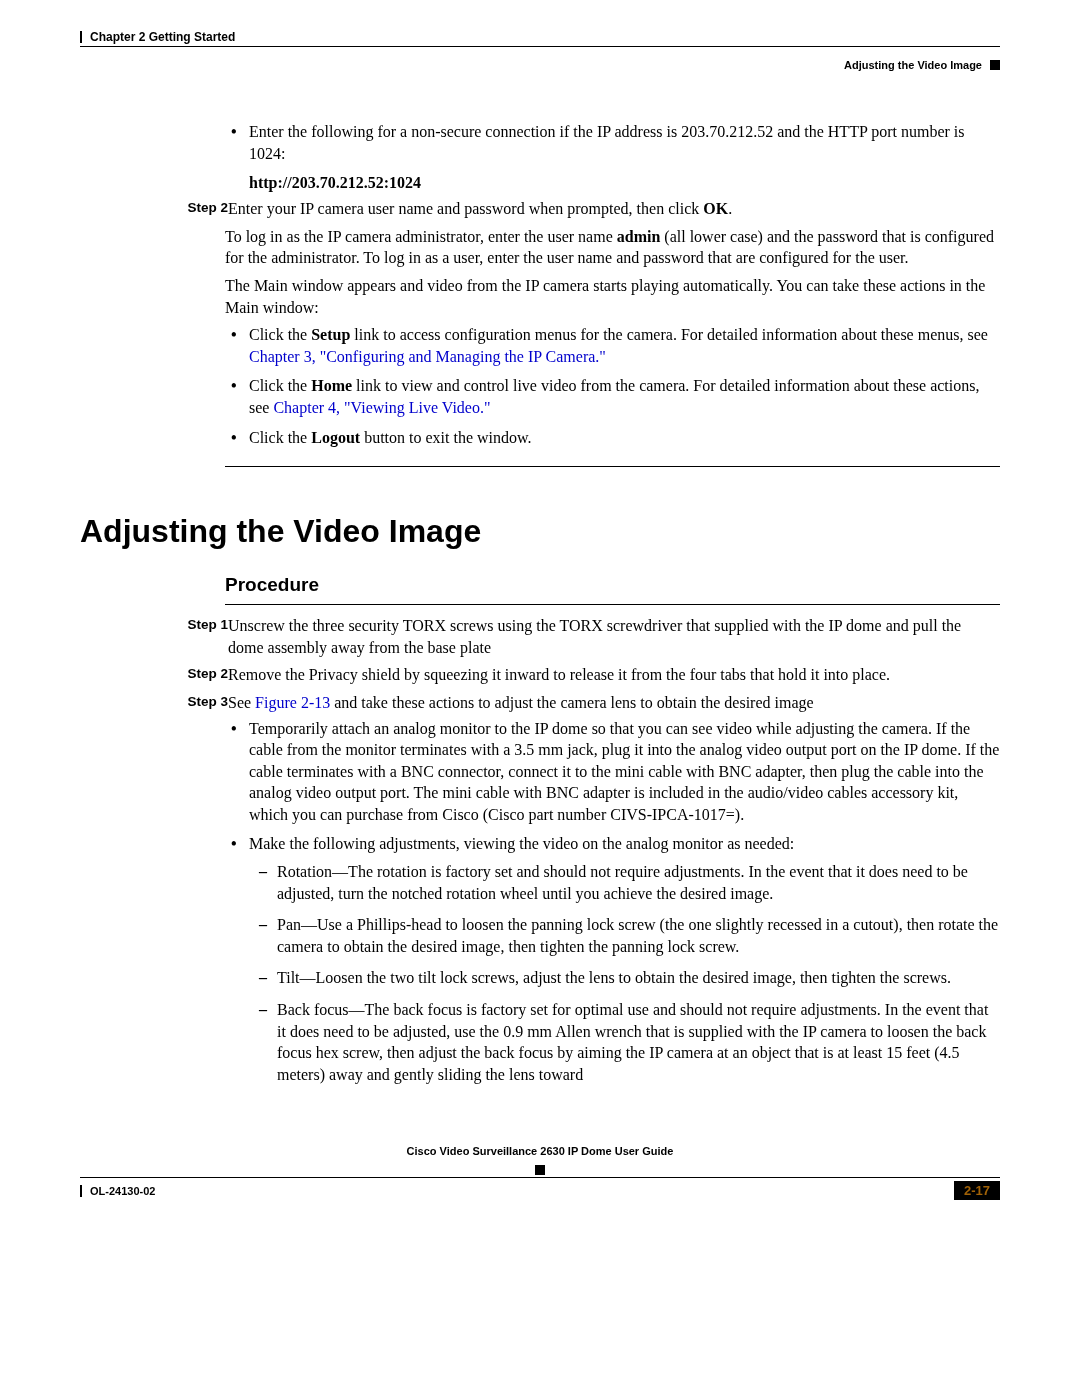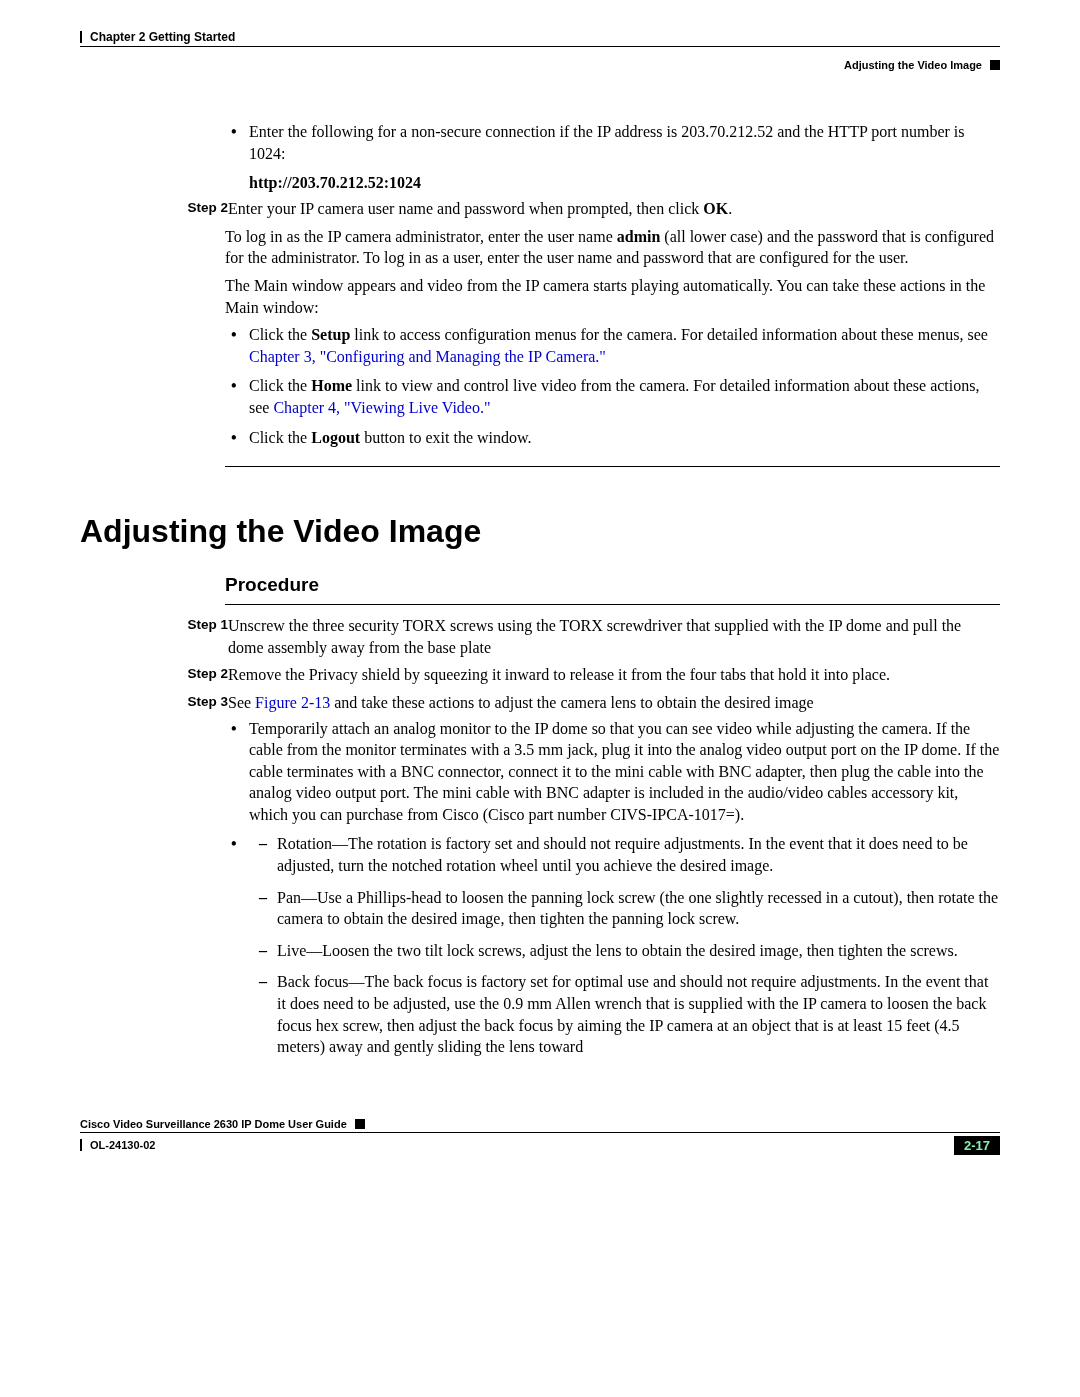--- a/index.html
+++ b/index.html
@@ -163,35 +163,36 @@
     font-size:11px;
     font-weight:bold;
   }
   .footer-left {
     display:flex;
     align-items:center;
     gap:8px;
   }
   .page-num-box {
     background:#000;
-    color:#86efac;
+    color:#a16207;
     padding: 2px 10px;
     font-family: Arial, Helvetica, sans-serif;
     font-weight:bold;
     font-size:13px;
   }
   .footer-title-row {
     display:flex;
-    justify-content:flex-start;
+    justify-content:space-between;
     align-items:center;
     gap:8px;
     font-family: Arial, Helvetica, sans-serif;
     font-size:11px;
     font-weight:bold;
     margin-bottom:2px;
+    flex-direction:column;
   }
   .strong { font-weight: bold; }
 </style>
 </head>
 <body>
 
 <div class="page">
 
   <div class="header-row">
     <div class="header-left">
@@ -259,24 +260,25 @@
       <div class="step-label">Step 3</div>
       <div class="step-body">
         <span>See </span><span class="link">Figure 2-13</span><span> and take these actions to adjust the camera lens to obtain the desired image</span>
       </div>
     </div>
 
     <div class="indent-block">
       <ul class="bullets">
         <li>Temporarily attach an analog monitor to the IP dome so that you can see video while adjusting the camera. If the cable from the monitor terminates with a 3.5 mm jack, plug it into the analog video output port on the IP dome. If the cable terminates with a BNC connector, connect it to the mini cable with BNC adapter, then plug the cable into the analog video output port. The mini cable with BNC adapter is included in the audio/video cables accessory kit, which you can purchase from Cisco (Cisco part number CIVS-IPCA-1017=).</li>
         <li>
+          <span>Make the following adjustments, viewing the video on the analog monitor as needed:</span>
           <ul class="dashes">
             <li>Rotation—The rotation is factory set and should not require adjustments. In the event that it does need to be adjusted, turn the notched rotation wheel until you achieve the desired image.</li>
             <li>Pan—Use a Phillips-head to loosen the panning lock screw (the one slightly recessed in a cutout), then rotate the camera to obtain the desired image, then tighten the panning lock screw.</li>
-            <li>Live—Loosen the two tilt lock screws, adjust the lens to obtain the desired image, then tighten the screws.</li>
+            <li>Tilt—Loosen the two tilt lock screws, adjust the lens to obtain the desired image, then tighten the screws.</li>
             <li>Back focus—The back focus is factory set for optimal use and should not require adjustments. In the event that it does need to be adjusted, use the 0.9 mm Allen wrench that is supplied with the IP camera to loosen the back focus hex screw, then adjust the back focus by aiming the IP camera at an object that is at least 15 feet (4.5 meters) away and gently sliding the lens toward</li>
           </ul>
         </li>
       </ul>
     </div>
 
   </div>
 
   <div class="footer">
     <div class="footer-title-row">

